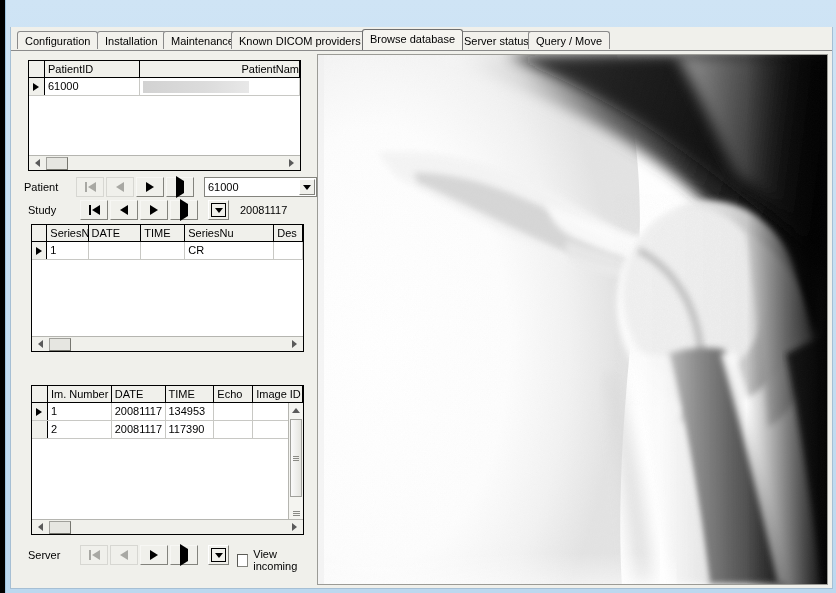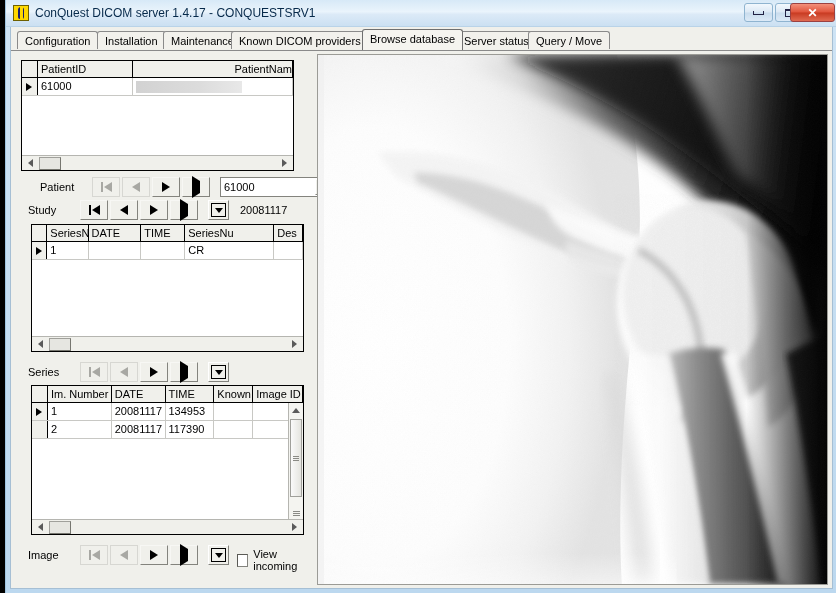--- a/index.html
+++ b/index.html
@@ -222,58 +222,37 @@
   
   #xray{position:absolute;left:0;top:0;width:100%;height:100%;}
 </style>
 </head>
 <body>
 
 <div id="screen">
 
   <div id="window">
 
-    <div id="titlebar">
-      <div id="app-icon">
-        <div class="g1"></div>
-          <div class="g2"></div>
-      </div>
-      <div id="title-text">ConQuest DICOM server 1.4.17 - CONQUESTSRV1</div>
-
-      <div class="winbtn" id="btn-min">
-        <div class="glyph">
-            <div class="minglyph"></div>
-          </div>
-      </div>
-      <div class="winbtn" id="btn-max">
-        <div class="glyph">
-            <div class="maxglyph"></div>
-          </div>
-      </div>
-      <div class="winbtn" id="btn-close">
-        <div class="glyph">✕</div>
-      </div>
-    </div>
 
     <div id="client">
 
       <div id="tabstrip">
         <div id="tabline"></div>
         <div class="tab" style="left:6px;">Configuration</div>
         <div class="tab" style="left:86px;">Installation</div>
         <div class="tab" style="left:152px;">Maintenance</div>
         <div class="tab active" style="left:351px;">Browse database</div>
         <div class="tab" style="left:220px;">Known DICOM providers</div>
         <div class="tab" style="left:445px;">Server status</div>
         <div class="tab" style="left:517px;">Query / Move</div>
       </div>
 
       <div id="leftpane">
 
-        <div class="grid" style="left:1px;top:6px;width:273px;height:111px;">
+        <div class="grid" style="left:8px;top:6px;width:273px;height:111px;">
           <div class="ghead">
             <div class="hc sel"></div>
             <div class="hc" style="width:95px;">PatientID</div>
             <div class="hc" style="width:161px;text-align:right;">PatientNam</div>
           </div>
           <div class="grow">
             <div class="gc sel">
                 <div class="arrowmark"></div>
               </div>
             <div class="gc" style="width:95px;">61000</div>
@@ -283,21 +262,21 @@
             <div class="arw l">
                 <div class="tri-l"></div>
               </div>
             <div class="hthumb"></div>
             <div class="arw r">
                 <div class="tri-r"></div>
               </div>
           </div>
         </div>
 
-        <div class="navrow" style="left:20px;top:123px;width:285px;">
+        <div class="navrow" style="left:4px;top:123px;width:285px;">
           <div class="navlabel">Patient</div>
           <div class="navbtn flat" style="left:52px;">
               <span class="endl">
                 <span class="bar dis"></span>
                 <span class="tri back dis"></span>
               </span>
             </div>
           <div class="navbtn flat" style="left:82px;">
               <span class="tri back dis"></span>
             </div>
@@ -363,51 +342,28 @@
             <div class="arw l">
                 <div class="tri-l"></div>
               </div>
             <div class="hthumb"></div>
             <div class="arw r">
                 <div class="tri-r"></div>
               </div>
           </div>
         </div>
 
-        <div class="navrow" style="left:8px;top:308px;width:285px;">
-          <div class="navlabel">Series</div>
-          <div class="navbtn flat" style="left:52px;">
-              <span class="endl">
-                <span class="bar dis"></span>
-                <span class="tri back dis"></span>
-              </span>
-            </div>
-          <div class="navbtn flat" style="left:82px;">
-              <span class="tri back dis"></span>
-            </div>
-          <div class="navbtn" style="left:112px;">
-              <span class="tri"></span>
-            </div>
-          <div class="navbtn" style="left:142px;">
-              <span class="endr"><span class="tri"></span><span class="bar"></span></span>
-            </div>
-          <div class="dropbtn" style="left:180px;top:0;">
-              <div class="inner">
-                <div class="caret"></div>
-              </div>
-            </div>
-        </div>
 
         <div class="grid" style="left:11px;top:331px;width:273px;height:150px;">
           <div class="ghead">
             <div class="hc sel"></div>
             <div class="hc" style="width:64px;">Im. Number</div>
             <div class="hc" style="width:54px;">DATE</div>
             <div class="hc" style="width:49px;">TIME</div>
-            <div class="hc" style="width:39px;">Known</div>
+            <div class="hc" style="width:39px;">Echo</div>
             <div class="hc" style="width:50px;">Image ID</div>
           </div>
           <div class="grow">
             <div class="gc sel">
                 <div class="arrowmark"></div>
               </div>
             <div class="gc" style="width:64px;">1</div>
             <div class="gc" style="width:54px;">20081117</div>
             <div class="gc" style="width:49px;">134953</div>
             <div class="gc" style="width:39px;"></div>
@@ -438,21 +394,21 @@
                 <div class="tri-l"></div>
               </div>
             <div class="hthumb"></div>
             <div class="arw r">
                 <div class="tri-r"></div>
               </div>
           </div>
         </div>
 
         <div class="navrow" style="left:8px;top:491px;width:285px;">
-          <div class="navlabel">Image</div>
+          <div class="navlabel">Server</div>
           <div class="navbtn flat" style="left:52px;">
               <span class="endl">
                 <span class="bar dis"></span>
                 <span class="tri back dis"></span>
               </span>
             </div>
           <div class="navbtn flat" style="left:82px;">
               <span class="tri back dis"></span>
             </div>
           <div class="navbtn" style="left:112px;">

